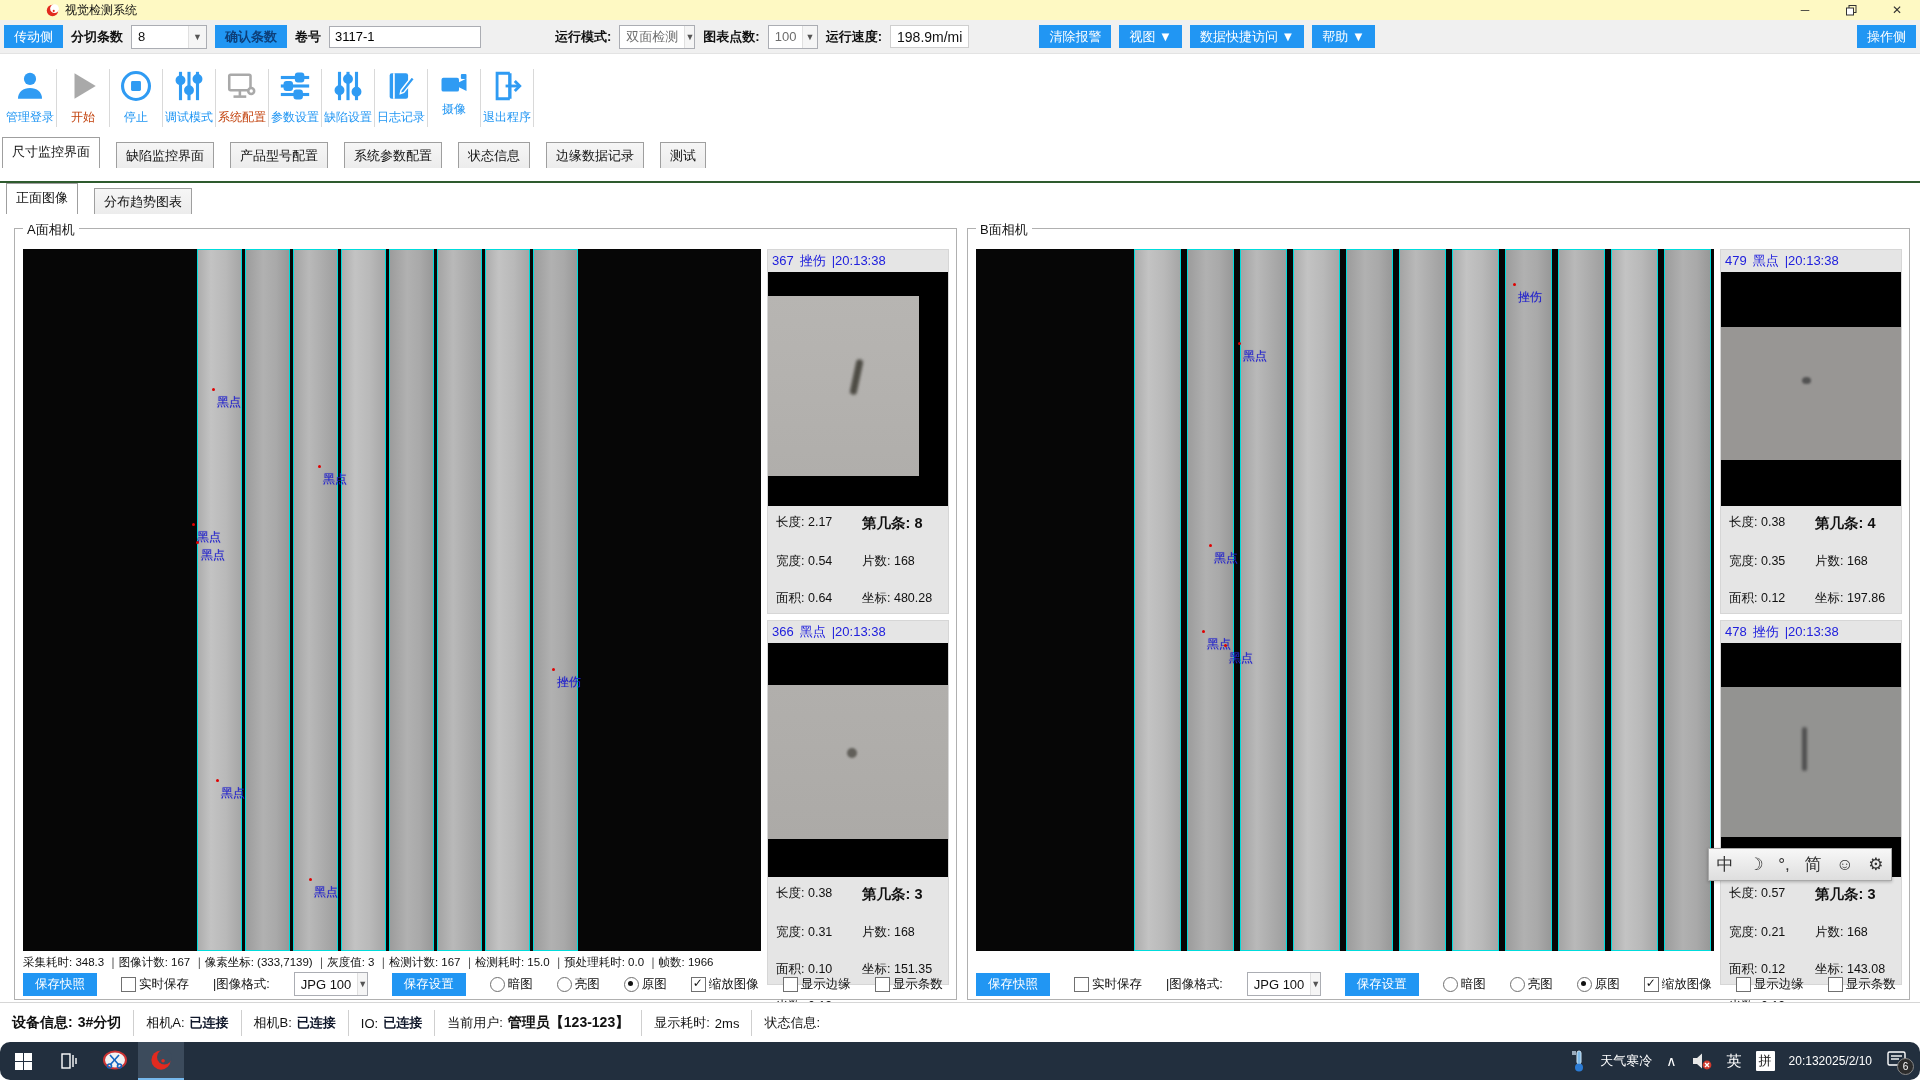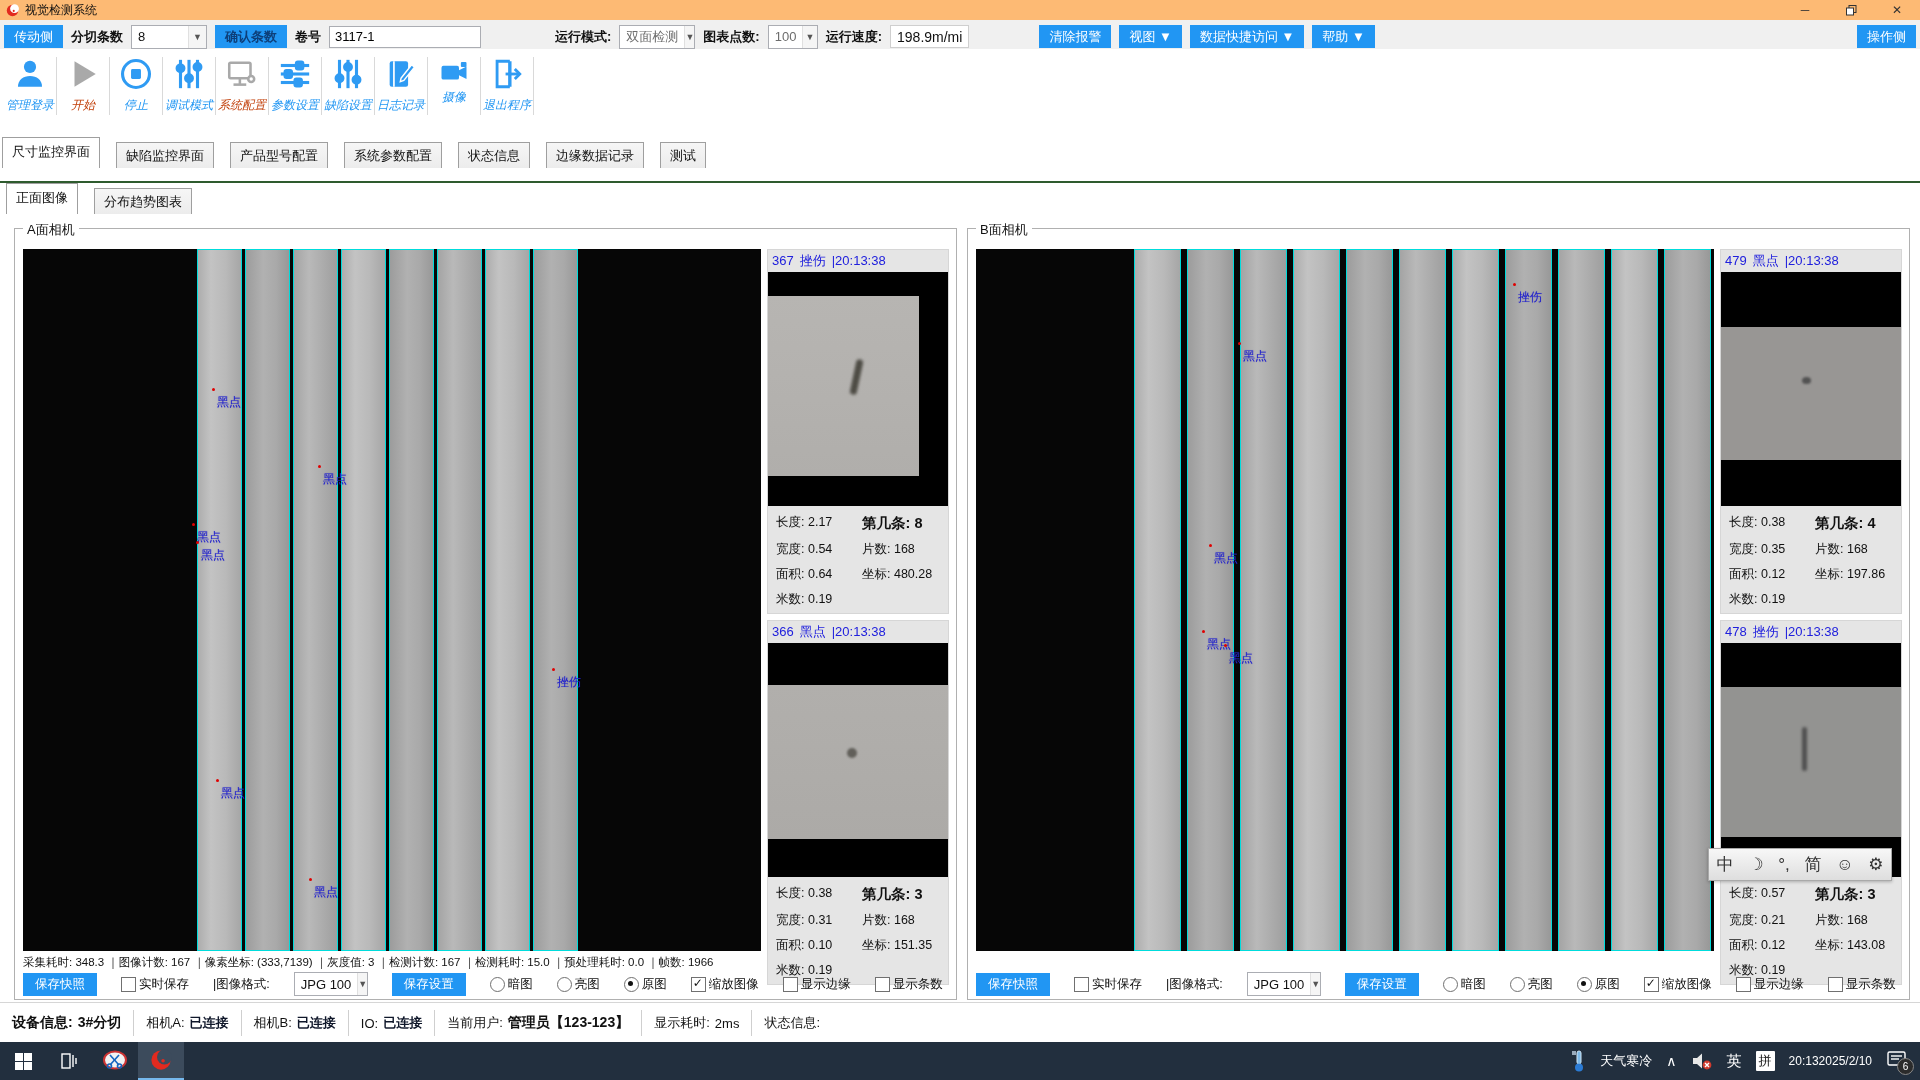--- a/index.html
+++ b/index.html
@@ -1,39 +1,39 @@
 <!DOCTYPE html>
 <html><head>
 <meta charset="utf-8">
 <style>
   html,body{margin:0;padding:0;background:#444;}
   .screen{position:relative;width:1920px;height:1080px;background:#fff;overflow:hidden;
     font-family:"Liberation Sans","DejaVu Sans",sans-serif;font-size:12px;color:#111;}
 
   
-  .titlebar{position:absolute;top:0;left:0;right:0;height:20px;background:#fdba74;display:flex;align-items:center;border-bottom:1px solid #f2f2f2;}
+  .titlebar{position:absolute;top:0;left:0;right:0;height:20px;background:#fef9c3;display:flex;align-items:center;border-bottom:1px solid #f2f2f2;padding-left:40px;}
   .titlebar .logo{margin:0 6px 0 6px;width:13px;height:13px;}
   .titlebar .title{font-size:12px;color:#111;}
   .winbtns{margin-left:auto;display:flex;height:20px;}
   .winbtn{width:46px;height:20px;display:flex;align-items:center;justify-content:center;color:#333;font-size:12px;cursor:default;}
 
   
   .toolbar{position:absolute;top:20px;left:0;right:0;height:33px;background:#f0f0f0;display:flex;align-items:center;padding:0 4px;gap:8px;border-bottom:1px solid #e3e3e3;}
   .btn-blue{background:#2196f3;color:#fff;border:none;font-size:13px;padding:4px 10px;line-height:15px;cursor:default;white-space:nowrap;}
   .btn-blue.dark-text{color:#0d3f7a;font-weight:bold;}
   .tlabel{font-weight:bold;font-size:13px;color:#111;white-space:nowrap;}
   .combo{background:#fff;border:1px solid #abadb3;height:22px;display:flex;align-items:center;position:relative;}
   .combo .ctext{padding:0 6px;font-size:13px;flex:1;white-space:nowrap;}
   .combo .ctext.gray{color:#6d6d6d;}
   .combo .arrow{width:17px;height:100%;display:flex;align-items:center;justify-content:center;color:#555;font-size:9px;border-left:1px solid #e0e0e0;background:#f5f5f5;}
   .tinput{height:20px;border:1px solid #abadb3;font-size:13px;padding:0 5px;font-family:inherit;}
   .speedbox{background:#fff;border:1px solid #cfcfcf;height:21px;display:flex;align-items:center;padding:0 6px;font-size:14px;}
 
   
-  .iconrow{position:absolute;top:49px;left:0;right:0;height:85px;background:#fff;display:flex;align-items:flex-start;padding-left:4px;font-style:italic;}
+  .iconrow{position:absolute;top:61px;left:0;right:0;height:85px;background:#fff;display:flex;align-items:flex-start;padding-left:4px;}
   .tool-item{width:52px;display:flex;flex-direction:column;align-items:center;padding-top:8px;cursor:default;}
   .tool-item svg{width:34px;height:34px;}
   .tool-item .tl{margin-top:6px;font-size:12px;color:#2196f3;white-space:nowrap;}
   .tool-item .tl.dark{color:#c2410c;}
   .tool-item.raised .tl{margin-top:2px;}
   .vsep{width:1px;height:58px;background:#d9d9d9;margin-top:8px;}
 
   
   .maintabs{position:absolute;top:140px;left:2px;display:flex;align-items:flex-end;height:28px;}
   .tab{border:1px solid #9f9f9f;border-bottom:none;background:linear-gradient(180deg,#f6f6f6,#ececec);padding:4px 9px 4px 9px;font-size:13px;height:17px;margin-right:16px;color:#111;cursor:default;}
@@ -62,21 +62,21 @@
   .thumb .paper{position:absolute;}
   .thumb .blob{position:absolute;}
   .t-a1 .paper{left:0;top:24px;bottom:30px;width:84%;background:linear-gradient(180deg,#b7b5b2,#b0aeab);}
   .t-a1 .blob{left:47%;top:37%;width:7px;height:36px;background:#4e4c45;border-radius:4px;transform:rotate(12deg);filter:blur(1.5px);}
   .t-a2 .paper{left:0;top:42px;bottom:38px;width:100%;background:linear-gradient(180deg,#b1afac,#acaaa7);}
   .t-a2 .blob{left:44%;top:45%;width:10px;height:10px;border-radius:50%;background:#615f5a;filter:blur(1px);}
   .t-b1 .paper{left:0;top:55px;bottom:46px;width:100%;background:#989694;}
   .t-b1 .blob{left:45%;top:45%;width:9px;height:7px;border-radius:50%;background:#525252;filter:blur(1px);}
   .t-b2 .paper{left:0;top:44px;bottom:40px;width:100%;background:#939391;}
   .t-b2 .blob{left:45%;top:36%;width:5px;height:44px;background:#4f4f4f;border-radius:3px;filter:blur(1.5px);}
-  .defect-details{padding:8px 6px 0 8px;display:grid;grid-template-columns:86px auto;row-gap:8px;font-size:12.5px;color:#111;}
+  .defect-details{padding:8px 6px 0 8px;display:grid;grid-template-columns:86px auto;row-gap:20px;font-size:12.5px;color:#111;}
   .defect-details .big{font-size:14.5px;font-weight:bold;}
 
   
   .cam-status{position:absolute;left:8px;top:726px;width:730px;font-size:11.5px;color:#111;white-space:nowrap;}
   .cam-controls{position:absolute;left:8px;top:742px;width:930px;height:26px;display:flex;align-items:center;gap:24px;font-size:12.5px;}
   .cam-controls .btn-blue{font-size:12.5px;padding:4px 12px;}
   .cb{width:13px;height:13px;border:1px solid #707070;background:#fff;display:inline-block;position:relative;flex:none;}
   .cb.checked::after{content:"\2713";color:#111;font-weight:bold;font-size:12px;position:absolute;top:-2px;left:1px;}
   .rb{width:13px;height:13px;border:1px solid #707070;border-radius:50%;background:#fff;display:inline-block;position:relative;flex:none;}
   .rb.checked::after{content:"";position:absolute;left:3px;top:3px;width:5px;height:5px;border-radius:50%;background:#111;}
@@ -87,21 +87,21 @@
   .ime-bar span{cursor:default;}
 
   
   .statusbar{position:absolute;top:1002px;left:0;right:0;height:40px;background:#fff;border-top:1px solid #d6d6d6;display:flex;align-items:center;font-size:13px;color:#111;}
   .sseg{padding:0 12px;border-right:1px solid #cfcfcf;height:26px;display:flex;align-items:center;gap:5px;white-space:nowrap;}
   .sseg.nob{border-right:none;}
   .green{color:#0f172a;font-weight:bold;}
   .sbold{font-weight:bold;font-size:14px;}
 
   
-  .taskbar{position:absolute;top:1042px;left:0;right:0;height:38px;background:#222f3e;display:flex;align-items:stretch;color:#fff;}
+  .taskbar{position:absolute;top:1042px;left:0;right:0;height:38px;background:#222f3e;display:flex;align-items:stretch;color:#fff;border-radius:10px;}
   .tb-item{width:46px;display:flex;align-items:center;justify-content:center;cursor:default;}
   .tb-item.active{background:#3c4b5c;border-bottom:2px solid #76b9ed;box-sizing:border-box;}
   .tb-right{margin-left:auto;display:flex;align-items:center;gap:14px;padding-right:10px;}
   .tb-right .txt{font-size:13px;color:#fff;white-space:nowrap;}
   .tb-clock{display:flex;flex-direction:row;align-items:flex-end;justify-content:center;font-size:12px;line-height:15px;}
   .imebox{background:#fff;color:#111;font-size:13px;padding:1px 3px;border-radius:1px;}
   .badge-wrap{position:relative;width:24px;height:22px;}
   .badge{position:absolute;right:-4px;bottom:-3px;width:15px;height:15px;border-radius:50%;background:#2b2b2b;border:1px solid #888;color:#fff;font-size:10px;display:flex;align-items:center;justify-content:center;}
 </style>
 </head>

